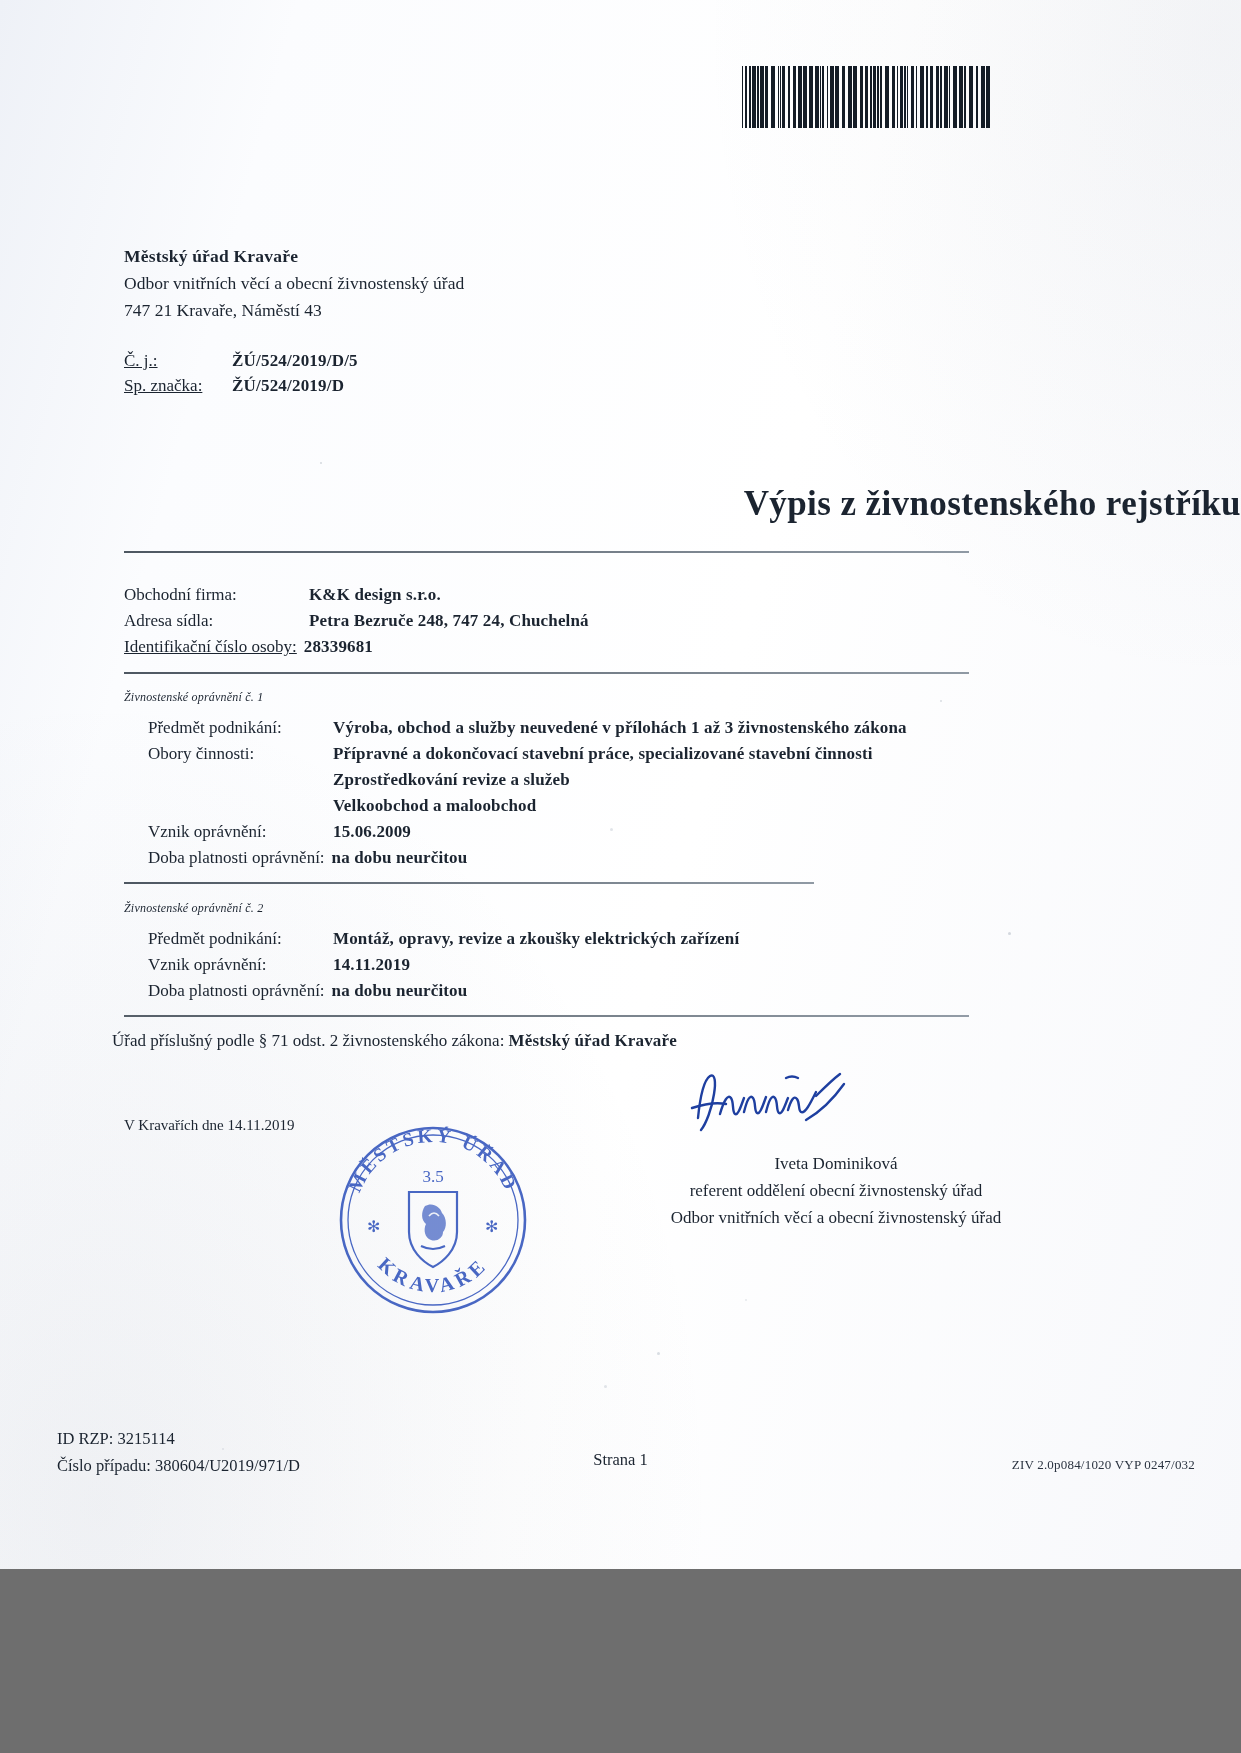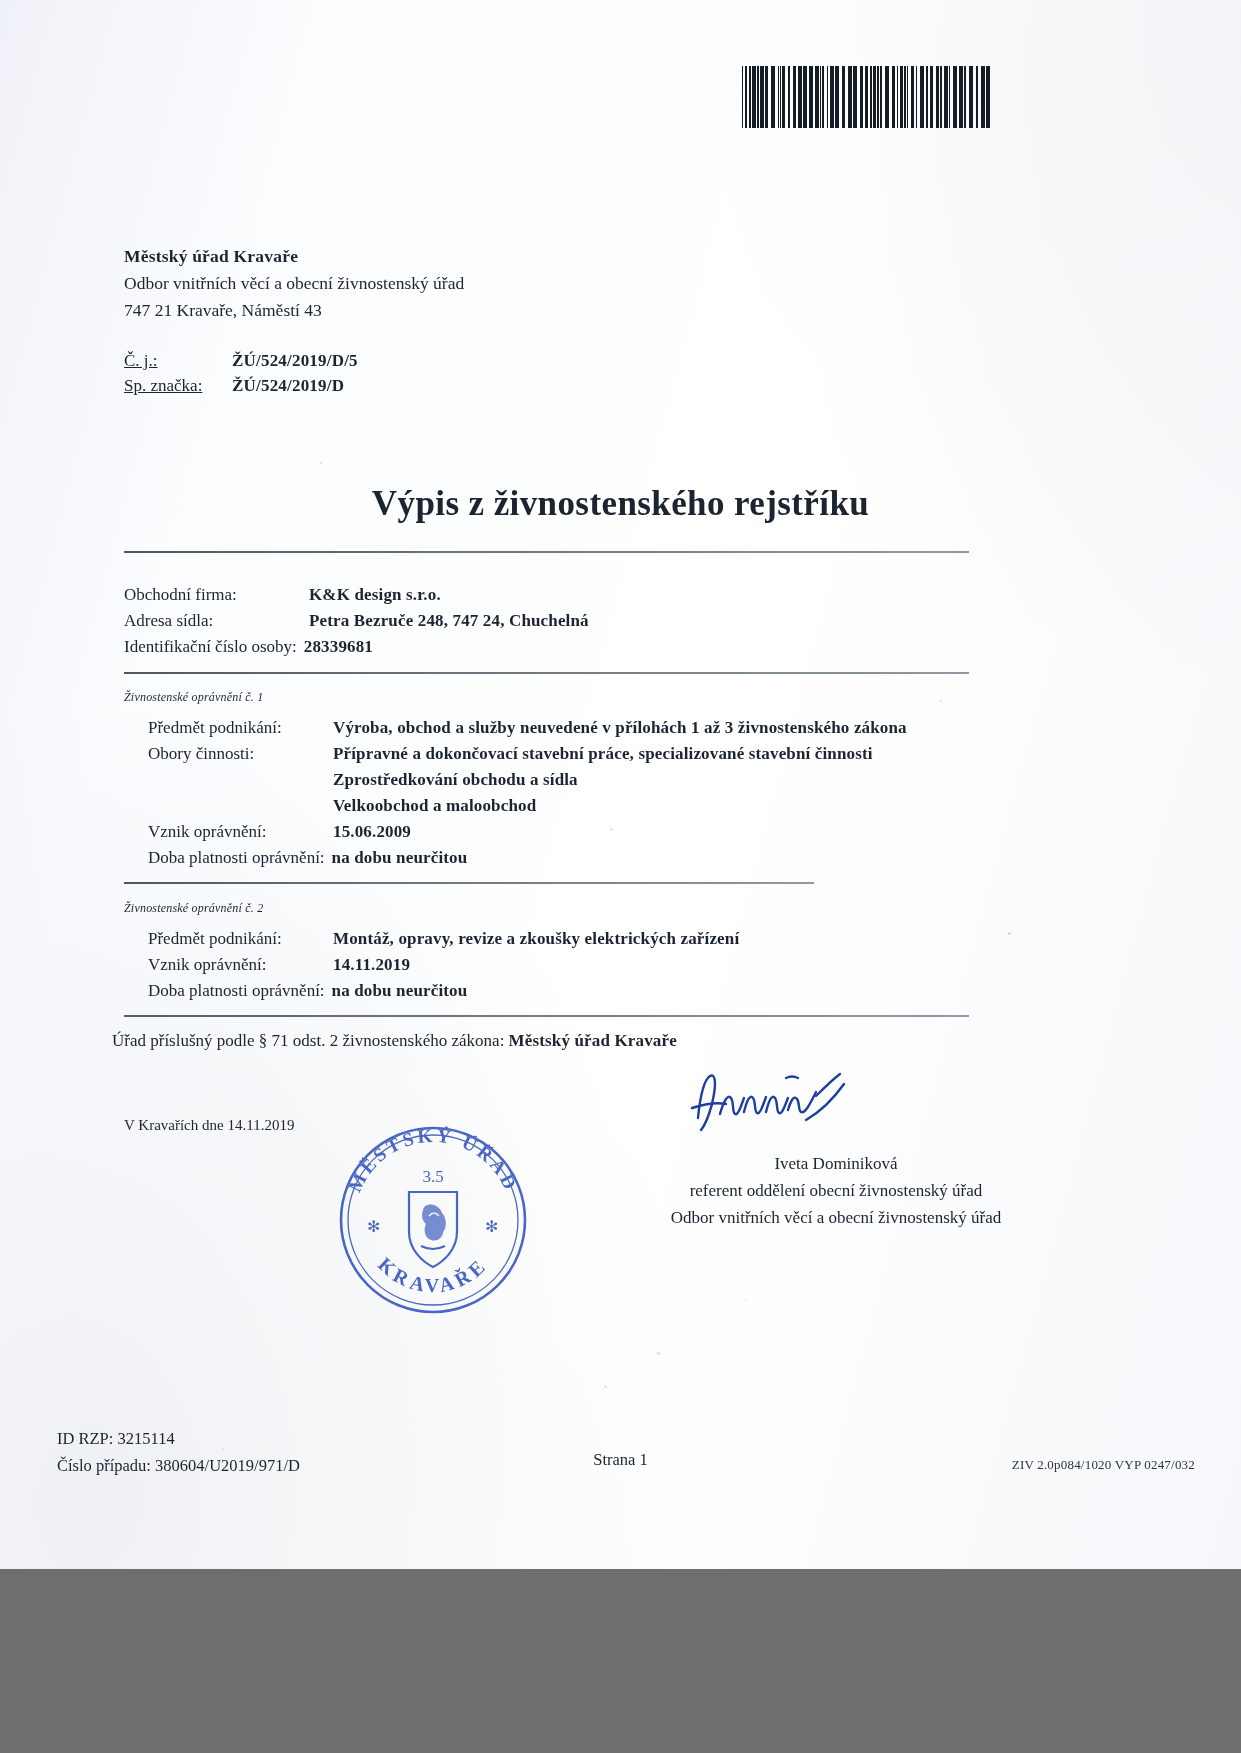--- a/index.html
+++ b/index.html
@@ -77,21 +77,21 @@
   #refs .row { display: flex; }
   #refs .lbl { width: 108px; text-decoration: underline; }
   #refs .val { font-weight: bold; letter-spacing: .2px; }
 
   
   #doc-title {
     position: absolute;
     top: 484px;
     left: 0;
     width: 1241px;
-    text-align: center;
+    text-align: right;
     font-size: 35px;
     font-weight: bold;
     letter-spacing: .4px;
     z-index: 3;
   }
 
   
   .rule {
     position: absolute;
     left: 124px;
@@ -287,39 +287,39 @@
   <div class="block" style="top:582px;">
     <div class="line">
       <span class="lbl lbl-w">Obchodní firma:</span>
       <span class="val">K&amp;K design s.r.o.</span>
     </div>
     <div class="line">
       <span class="lbl lbl-w">Adresa sídla:</span>
       <span class="val">Petra Bezruče 248, 747 24, Chuchelná</span>
     </div>
     <div class="line">
-      <span class="lbl" style="padding-right:7px;">Identifikační číslo osoby:</span>
+      <span class="lbl" style="padding-right:7px;text-decoration:underline;">Identifikační číslo osoby:</span>
       <span class="val">28339681</span>
     </div>
   </div>
 
   <div class="rule" style="top:672px;"></div>
 
   <div class="block" style="top:685px;">
     <div class="sec-head">Živnostenské oprávnění č. 1</div>
     <div class="line indent" style="margin-top:6px;">
       <span class="lbl lbl-w">Předmět podnikání:</span>
       <span class="val">Výroba, obchod a služby neuvedené v přílohách 1 až 3 živnostenského zákona</span>
     </div>
     <div class="line indent">
       <span class="lbl lbl-w">Obory činnosti:</span>
       <span class="val">Přípravné a dokončovací stavební práce, specializované stavební činnosti</span>
     </div>
     <div class="line cont">
-      <span class="val">Zprostředkování obchodu a sídla</span>
+      <span class="val">Zprostředkování revize a služeb</span>
     </div>
     <div class="line cont">
       <span class="val">Velkoobchod a maloobchod</span>
     </div>
     <div class="line indent">
       <span class="lbl lbl-w">Vznik oprávnění:</span>
       <span class="val">15.06.2009</span>
     </div>
     <div class="line indent">
       <span class="lbl" style="padding-right:7px;">Doba platnosti oprávnění:</span>

